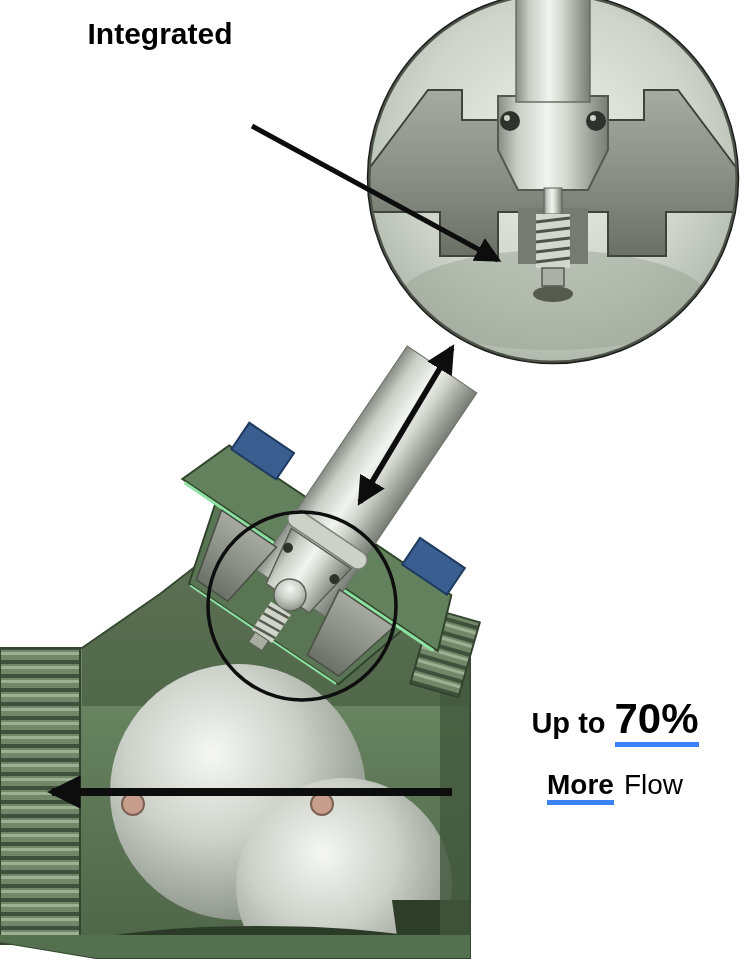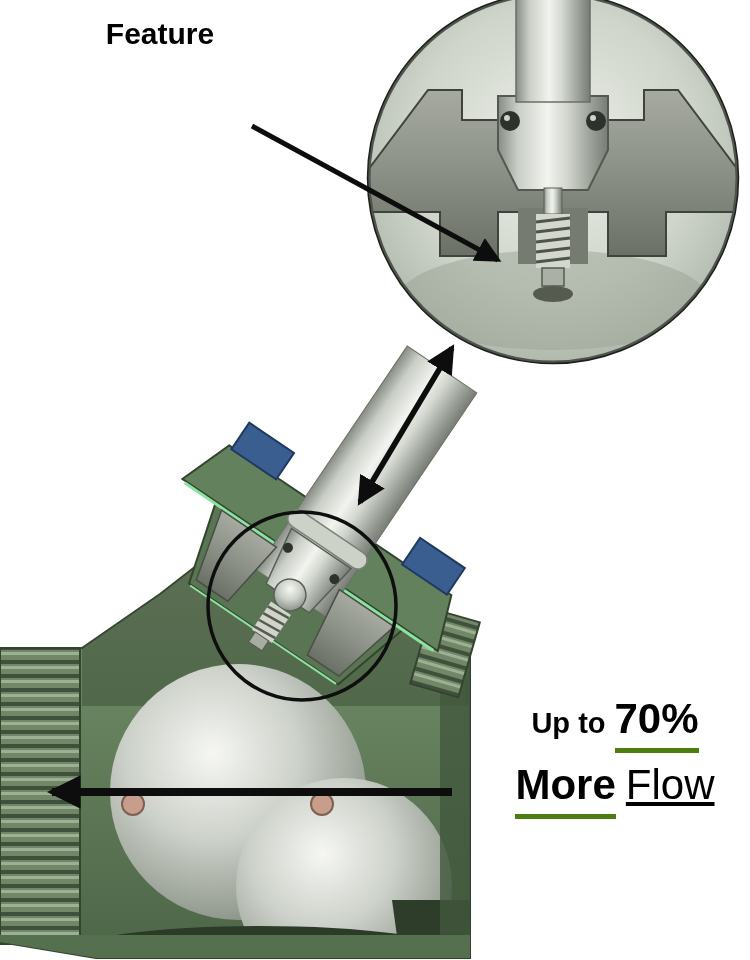--- a/index.html
+++ b/index.html
@@ -12,23 +12,23 @@
   .scene{position:absolute;left:0;top:0;width:750px;height:960px;}
   .callout{
     position:absolute;left:46px;top:16px;width:228px;
     text-align:center;font-weight:700;font-size:30px;line-height:36px;
   }
   .flow-claim{
     position:absolute;left:486px;top:698px;width:258px;text-align:center;
   }
   .flow-line1{font-size:29px;font-weight:600;white-space:nowrap;}
   .flow-line1 .big{font-size:42px;font-weight:800;margin-left:9px;}
-  .flow-line2{font-size:42px;font-weight:500;margin-top:8px;white-space:nowrap;text-decoration:underline;}
+  .flow-line2{font-size:28px;font-weight:500;margin-top:22px;white-space:nowrap;}
   .flow-line2 .more{font-weight:800;margin-right:10px;}
-  .u{display:inline-block;border-bottom:5px solid #4d7c0f;padding-bottom:7px;line-height:1.02;}
+  .u{display:inline-block;border-bottom:5px solid #3b82f6;padding-bottom:1px;line-height:1.02;}
 </style>
 </head>
 <body>
 
 <svg class="scene" viewBox="0 0 750 960">
   <defs>
     <radialGradient id="insetBg" cx="50%" cy="42%" r="70%">
       <stop offset="0" stop-color="#eef0ea"></stop>
       <stop offset="0.55" stop-color="#cfd5cb"></stop>
       <stop offset="1" stop-color="#9fa89b"></stop>
@@ -157,21 +157,21 @@
     <circle cx="553" cy="178" r="184" fill="none" stroke="#4e534c" stroke-width="3"></circle>
     <circle cx="553" cy="178" r="185.5" fill="none" stroke="#1c1f1a" stroke-width="1.5"></circle>
   </g>
 
   <line x1="252" y1="126" x2="498" y2="260" stroke="#0d0d0d" stroke-width="5" marker-end="url(#ah)"></line>
   <line x1="452" y1="348" x2="360" y2="502" stroke="#0d0d0d" stroke-width="5.5" marker-start="url(#ah)" marker-end="url(#ah)"></line>
   <line x1="452" y1="792" x2="52" y2="792" stroke="#0d0d0d" stroke-width="8" marker-end="url(#ahBig)"></line>
 </svg>
 
 <div class="callout">
-  <div>Feature</div>
+  <div>Integrated</div>
 </div>
 
 <div class="flow-claim">
   <div class="flow-line1">
     <span>Up to</span><span class="big u">70%</span>
   </div>
   <div class="flow-line2">
     <span class="more u">More</span><span>Flow</span>
   </div>
 </div>

